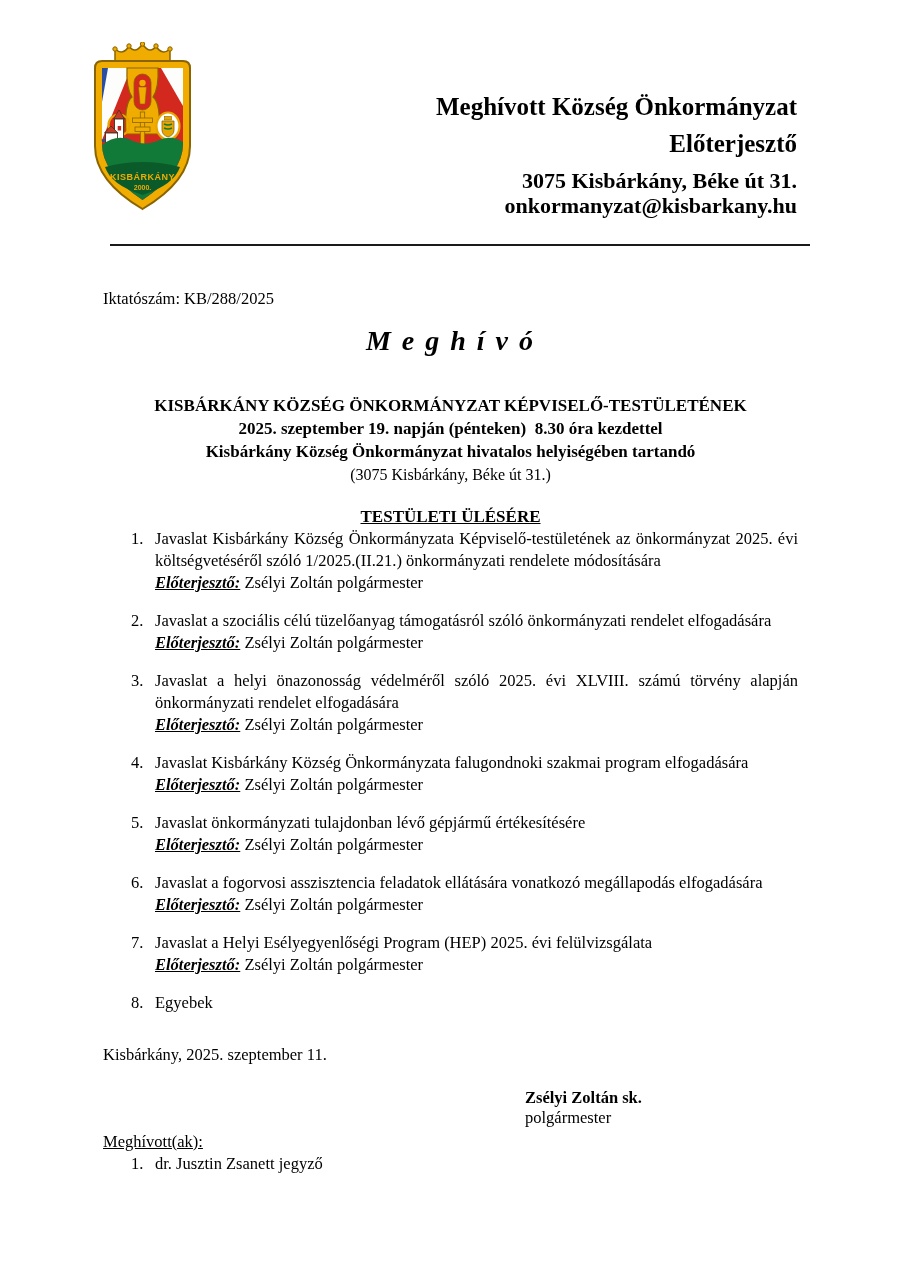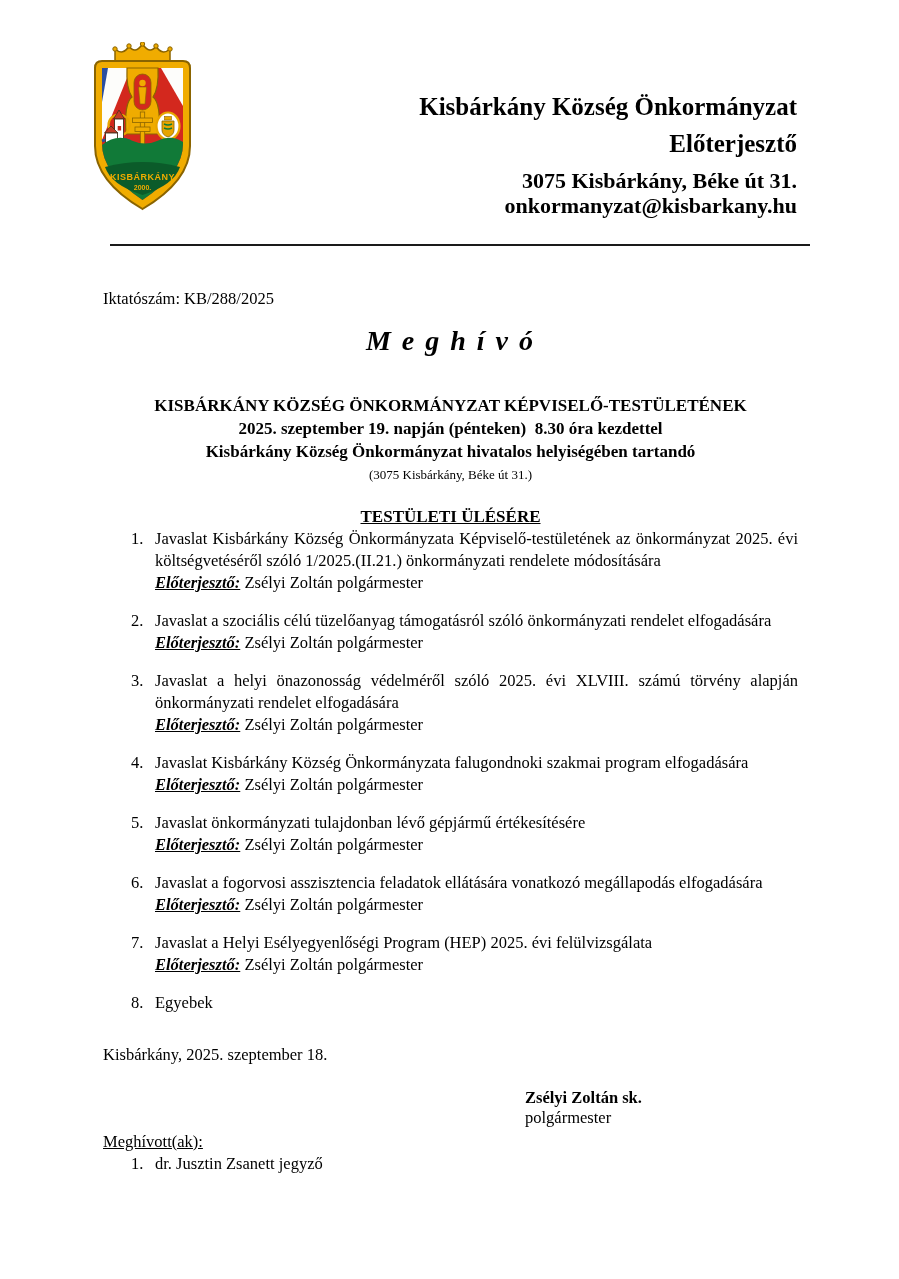--- a/index.html
+++ b/index.html
@@ -35,21 +35,21 @@
   }
   .registry { margin-bottom: 12px; }
   .doc-title {
     text-align: center;
     font-size: 28px; font-weight: bold; font-style: italic;
     letter-spacing: 2px; line-height: 38px;
     margin-bottom: 34px;
   }
   .meeting-block { text-align: center; margin-top: 6px; }
   .meeting-line { font-weight: bold; font-size: 17px; line-height: 23px; white-space: pre-wrap; }
-  .meeting-line.plain { font-weight: normal; font-size: 13px; }
+  .meeting-line.plain { font-weight: normal; font-size: 16px; }
   .session-title {
     text-align: center; font-weight: bold; font-size: 17px;
     text-decoration: underline; margin-top: 19px; line-height: 23px;
   }
   .agenda-heading {
     font-weight: bold; font-size: 17px; text-decoration: underline;
     margin-top: 18px; margin-bottom: 23px; line-height: 23px;
   }
   .agenda-list { list-style: none; }
   .agenda-item { display: flex; margin-bottom: 16px; }
@@ -115,21 +115,21 @@
       <path d="M79,82 Q83,84 87,82 M79,86 Q83,88 87,86" fill="none" stroke="#117A38" stroke-width="1.4"></path>
 
       <path d="M17,103 Q32,91 48,99 Q60,104 72,99 Q86,92 98,100 L98,102 Q98,131 57.5,158 Q17,131 17,102 Z" fill="#117A38"></path>
       <path d="M20,125 Q57.5,115 95,125 Q89,143 57.5,153 Q26,143 20,125 Z" fill="#0B5B2A"></path>
       <text x="57.5" y="138" text-anchor="middle" font-family="Liberation Sans, sans-serif" font-size="9" font-weight="bold" letter-spacing="0.5" fill="#F0AC00">KISBÁRKÁNY</text>
       <text x="57.5" y="148" text-anchor="middle" font-family="Liberation Sans, sans-serif" font-size="7" font-weight="bold" fill="#F0AC00">2000.</text>
     </svg>
   </div>
 
   <div class="header-text">
-    <div class="org-line">Kisbárkány Község Önkormányzat</div>
+    <div class="org-line">Meghívott Község Önkormányzat</div>
     <div class="org-line">Előterjesztő</div>
     <div class="org-contact">
       <div>3075 Kisbárkány, Béke út 31.</div>
       <div>onkormanyzat@kisbarkany.hu</div>
     </div>
   </div>
 
   <div class="separator"></div>
 
   <div class="content">
@@ -230,21 +230,21 @@
         <div class="agenda-item">
           <div class="item-num-cell">8.</div>
           <div class="item-body">
             <div class="item-text">Egyebek</div>
 
           </div>
         </div>
 
     </div>
 
-    <div class="closing-date">Kisbárkány, 2025. szeptember 18.</div>
+    <div class="closing-date">Kisbárkány, 2025. szeptember 11.</div>
 
     <div class="signature-block">
       <div class="signature-name">Zsélyi Zoltán sk.</div>
       <div class="signature-title">polgármester</div>
     </div>
 
     <div class="invitees-heading">Meghívott(ak):</div>
 
     <div class="invitees-list">
 

